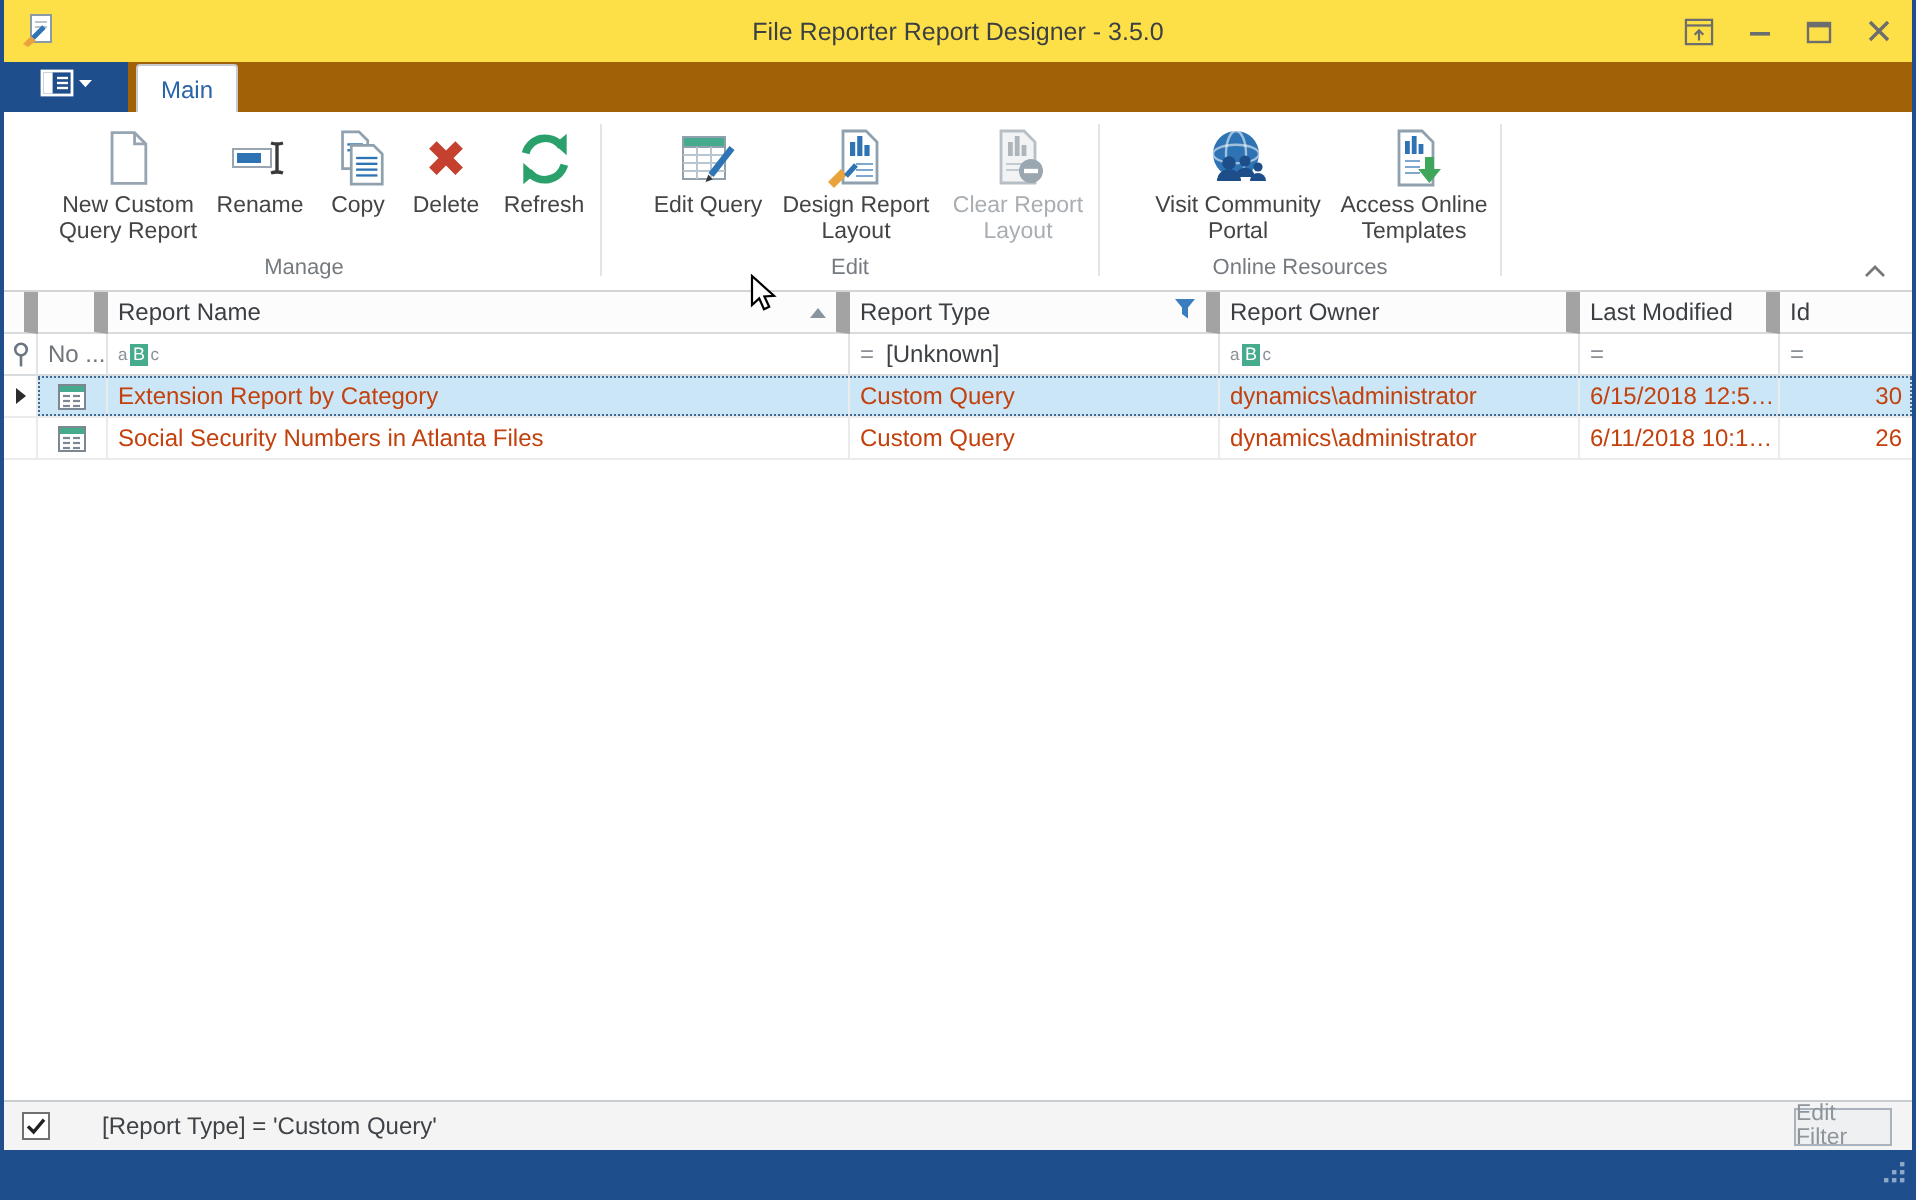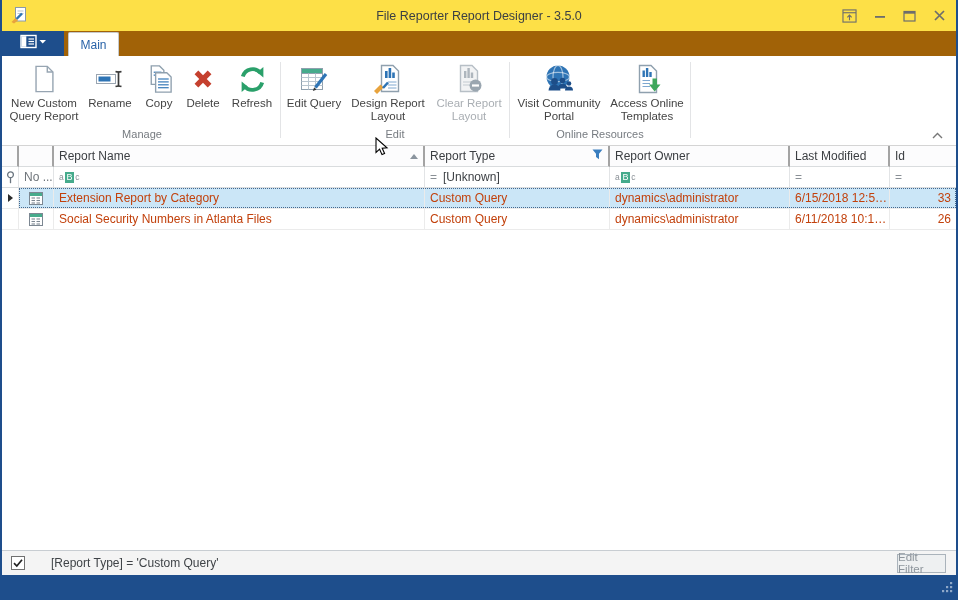--- a/index.html
+++ b/index.html
@@ -16,33 +16,33 @@
   .win-controls { position:absolute; right:8px; top:0; height:31px; display:flex; align-items:center; gap:13px; }
   .win-btn { width:17px; height:17px; display:flex; align-items:center; justify-content:center; cursor:default; }
   
   .tabrow { height:25px; background:#a16207; display:flex; align-items:flex-end; }
   .app-menu { width:62px; height:25px; background:#1e4e8c; display:flex; align-items:center; justify-content:center; }
   .tab { margin-left:4px; width:51px; height:24px; background:#fff; border:1px solid #c6cacd; border-bottom:none;
          border-radius:2px 2px 0 0; color:#2963a8; font-size:12px; display:flex; align-items:center; justify-content:center; }
   
   .ribbon { position:relative; height:90px; background:#fff; border-bottom:1px solid #d4d4d4; display:flex; padding:2px 4px 0; }
   .rgroup { display:flex; flex-direction:column; }
-  .rbuttons { display:flex; align-items:flex-start; flex:1; padding-top:1px; }
+  .rbuttons { display:flex; align-items:flex-start; flex:1; padding-top:1px;margin-left:20px; }
   .rbtn { display:flex; flex-direction:column; align-items:center; padding:2px 2px; }
   .ricon { height:36px; display:flex; align-items:center; justify-content:center; }
   .rlabel { font-size:11.5px; line-height:13px; color:#444; text-align:center; }
   .rbtn.disabled .rlabel { color:#a9aeb3; }
   .rgroup-label { height:17px; text-align:center; font-size:11px; color:#767b80; }
   .rsep { width:1px; background:#e3e4e6; margin:4px 2px 7px; }
   .ribbon-collapse { position:absolute; right:12px; bottom:5px; width:14px; height:10px; display:flex; align-items:center; justify-content:center; }
   
   .grid { height:404px; background:#fff; font-size:12px; }
   .grow { display:grid; grid-template-columns:17px 35px 371px 185px 180px 100px 66px; height:21px; position:relative; }
   .cell { display:flex; align-items:center; padding:0 5px; white-space:nowrap; overflow:hidden; }
-  .hcell { background:#fcfcfd; border-right:2px solid #a3a3a3; border-bottom:1px solid #d9dcde; color:#3b3e42; }
+  .hcell { background:#fcfcfd; border-right:7px solid #a3a3a3; border-bottom:1px solid #d9dcde; color:#3b3e42; }
   .fcell { background:#fff; border-right:1px solid #e2e4e6; border-bottom:1px solid #d9dcde; color:#6f757b; }
   .dcell { background:#fff; border-right:1px solid #ebebeb; border-bottom:1px solid #ebebeb; color:#c2410c; }
   .rowsel .dcell { background:#cbe6f7; }
   .rowsel .dcell.ind { background:#fff; }
   .sel-outline { position:absolute; left:17px; right:0; top:0; bottom:1px; border:1px dotted #44688e; pointer-events:none; }
   .cell.right { justify-content:flex-end; }
   .cell.center { justify-content:center; padding:0; }
   .sorticon { margin-left:auto; width:0; height:0; border-left:4px solid transparent; border-right:4px solid transparent; border-bottom:5px solid #8a949e; }
   .abc { display:inline-flex; align-items:center; font-size:8.5px; color:#8a9096; letter-spacing:0.5px; }
   .abc .bgreen { display:inline-flex; align-items:center; justify-content:center; width:9px; height:11px; background:#46ab8c; color:#fff; margin:0 1px; font-size:9px; }
@@ -382,21 +382,21 @@
               <line x1="7.5" y1="8.5" x2="11" y2="8.5"></line>
             <line x1="2.5" y1="11" x2="6" y2="11"></line>
               <line x1="7.5" y1="11" x2="11" y2="11"></line>
           </g>
         </svg>
       </div>
       <div class="cell dcell">Extension Report by Category</div>
       <div class="cell dcell">Custom Query</div>
       <div class="cell dcell">dynamics\administrator</div>
       <div class="cell dcell">6/15/2018 12:5…</div>
-      <div class="cell dcell right" style="border-right:none">33</div>
+      <div class="cell dcell right" style="border-right:none">30</div>
       <div class="sel-outline"></div>
     </div>
 
     <div class="grow">
       <div class="cell dcell ind center"></div>
       <div class="cell dcell center">
         <svg width="14" height="13" viewBox="0 0 14 13">
           <rect x="0.5" y="0.5" width="13" height="12" fill="#fff" stroke="#7c8792"></rect>
           <rect x="1" y="1" width="12" height="3" fill="#46ab8c"></rect>
           <g stroke="#7c8792" stroke-width="1.1">

